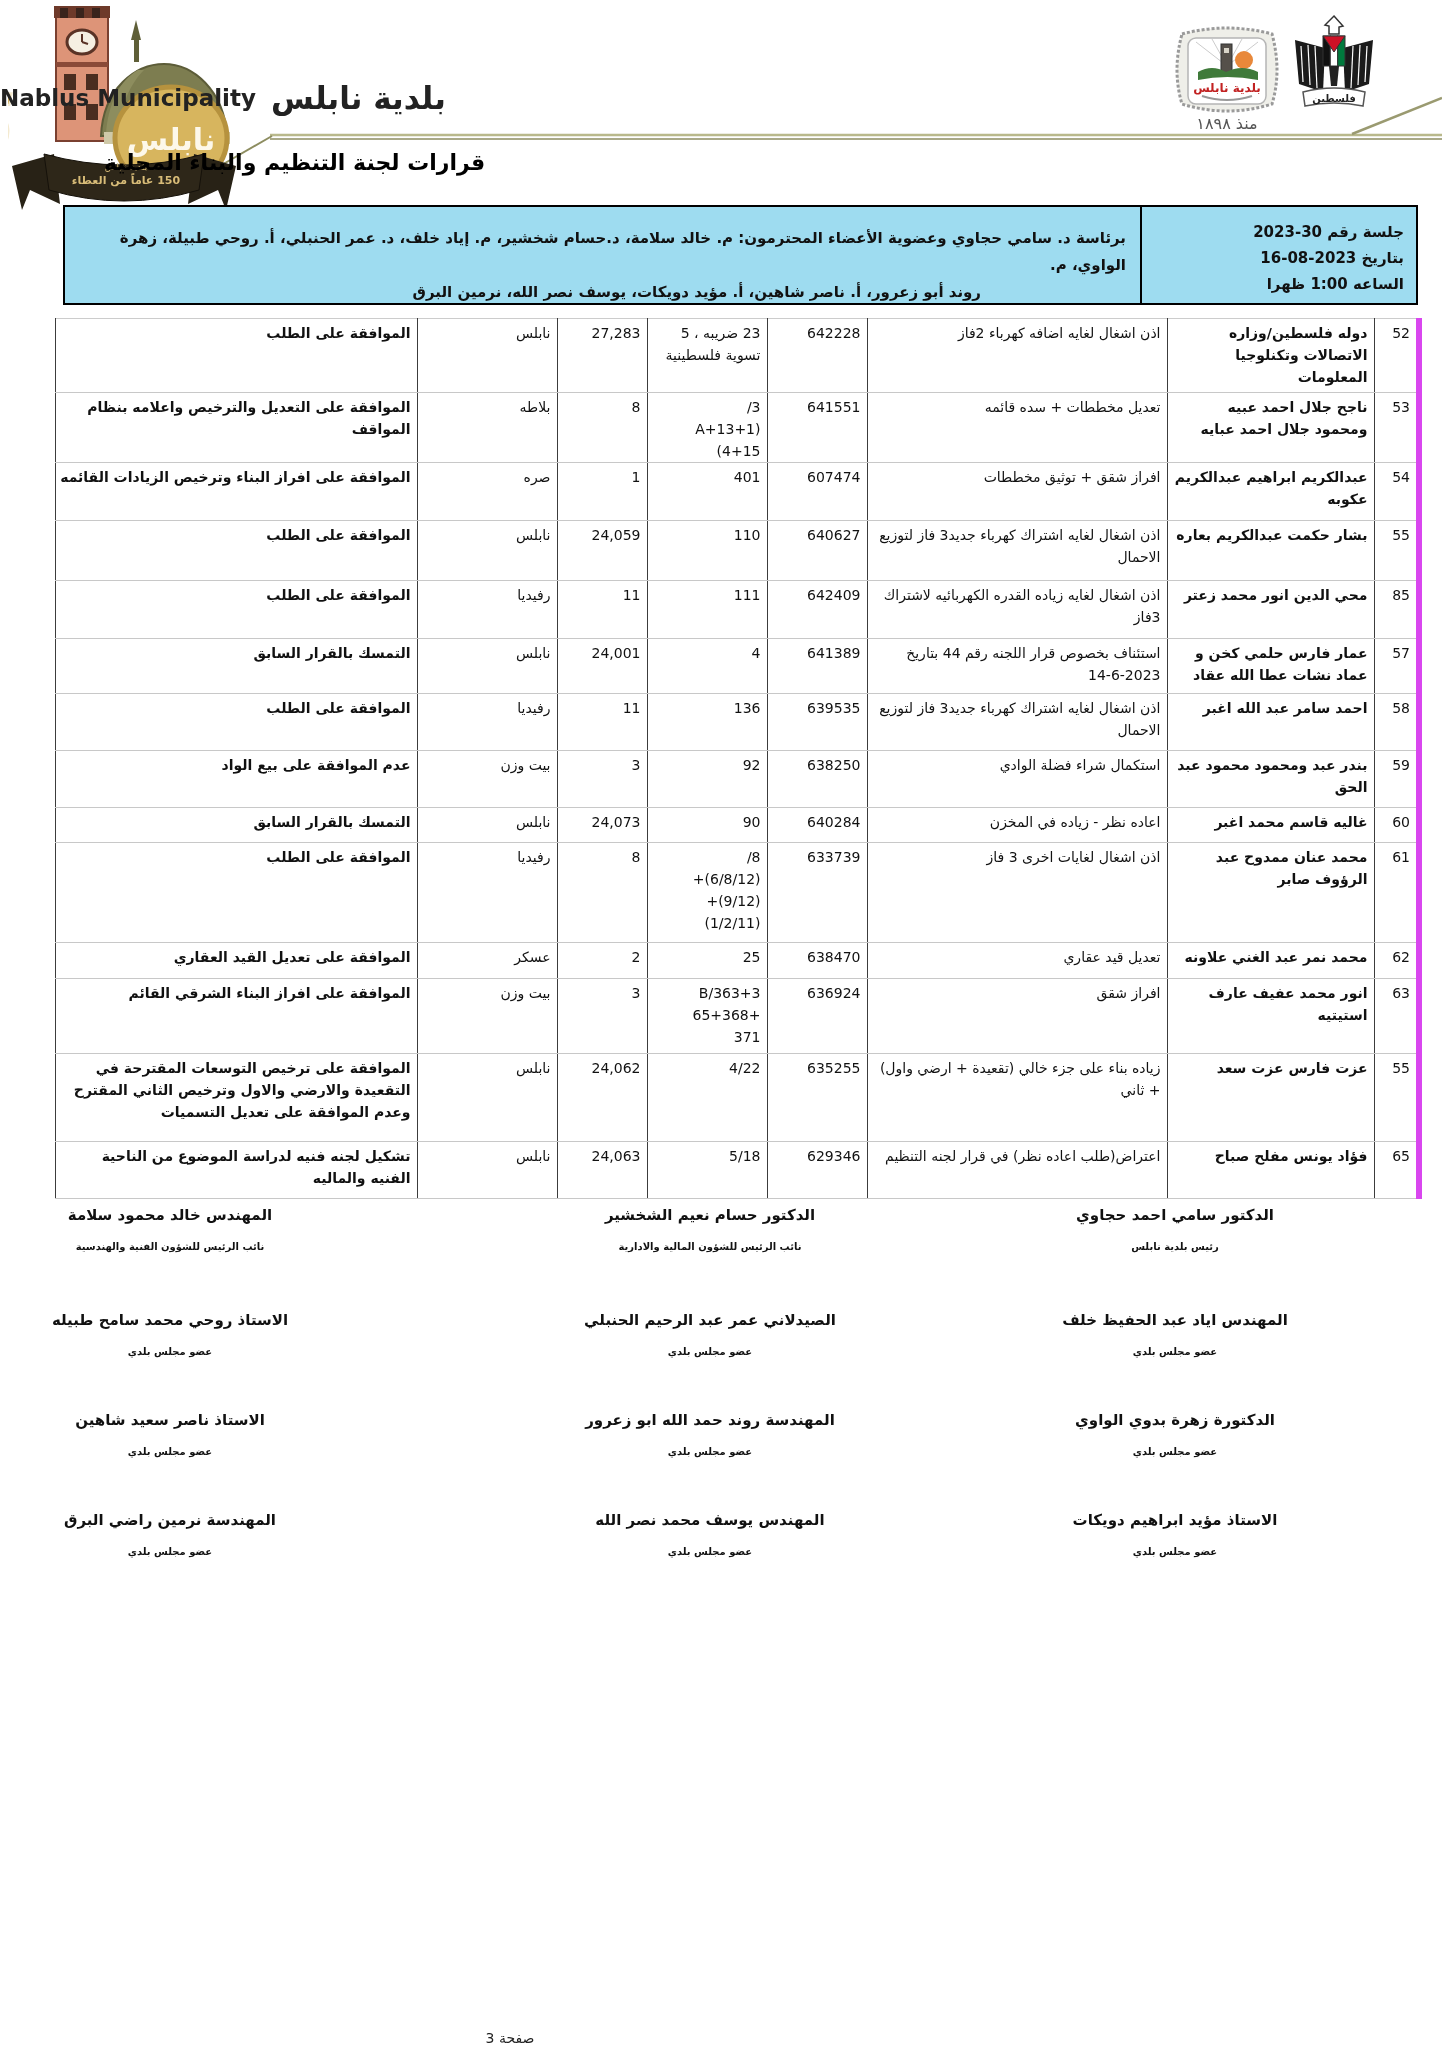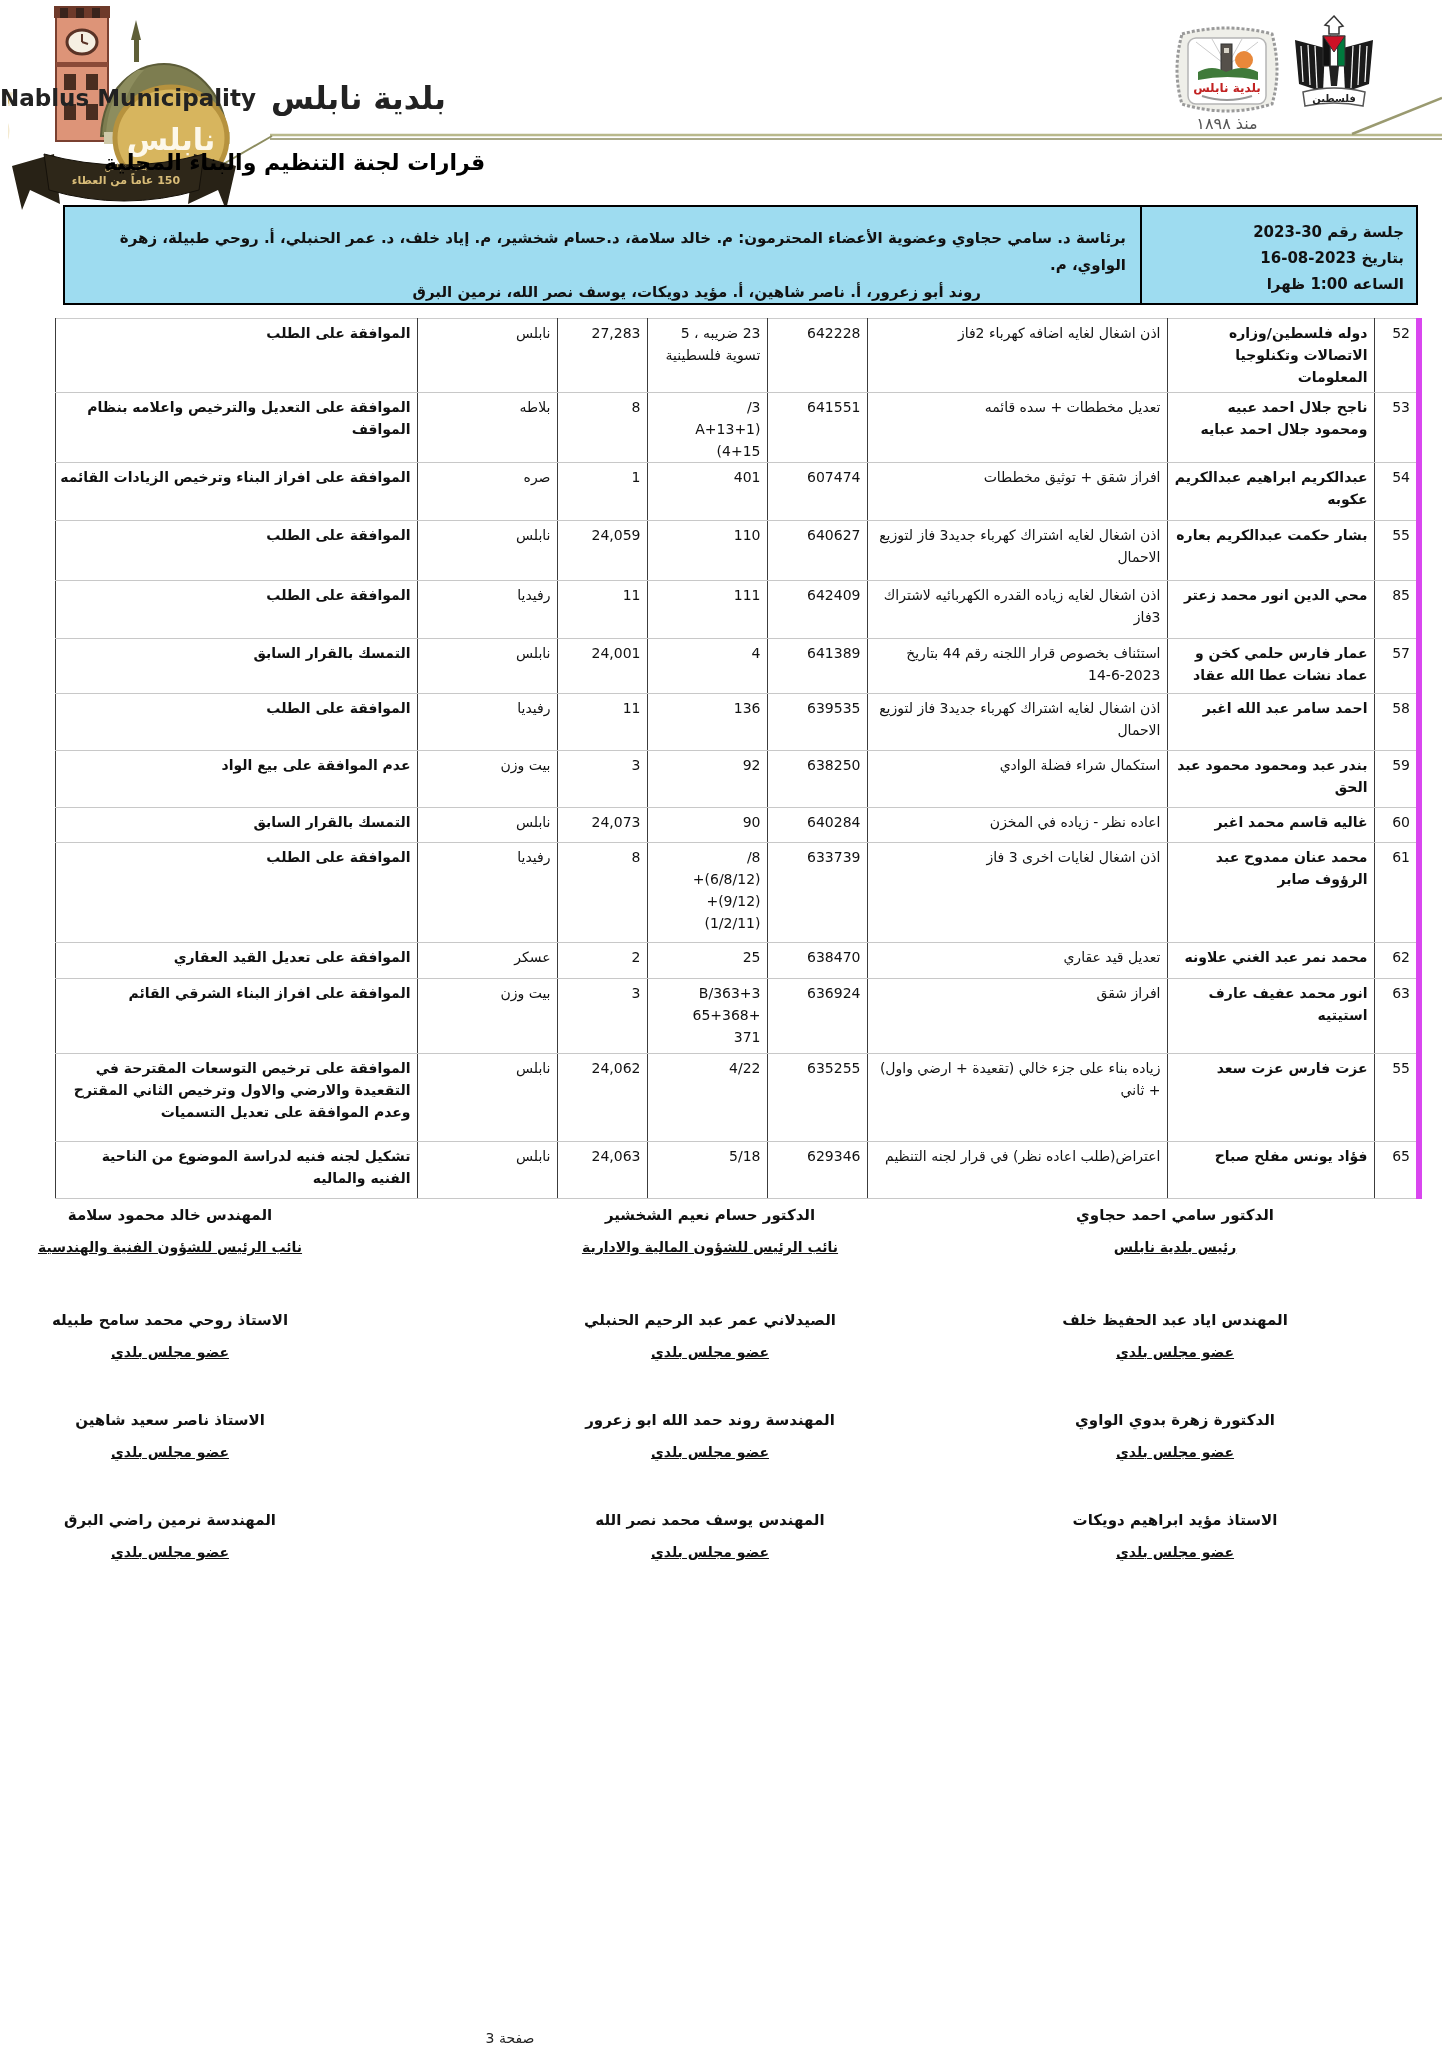--- a/index.html
+++ b/index.html
@@ -37,21 +37,21 @@
     border-left:1px solid #3c3c3c;border-bottom:1px solid #c8c8c8;
     overflow:hidden;text-align:right;word-wrap:break-word;}
   table.decisions tr td:first-child{border-right:6px solid #d946ef;}
   td.c-num{font-size:15px;}
   td.c-name,td.c-decision{font-weight:bold;}
   td.c-parcel{white-space:pre-line;}
   span.ltr{direction:ltr;unicode-bidi:bidi-override;white-space:pre-line;}
   
   .sig{position:absolute;width:320px;text-align:center;}
   .sig-name{font-size:15px;font-weight:bold;line-height:20px;}
-  .sig-title{font-size:14px;font-weight:bold;line-height:20px;margin-top:12px;text-decoration:underline;}
+  .sig-title{font-size:10px;font-weight:bold;line-height:20px;margin-top:12px;}
   
   .page-footer{position:absolute;top:2030px;left:440px;width:140px;text-align:center;
     font-size:14px;color:#222;}
 </style>
 </head>
 <body>
 
 <div class="page">
 
   <svg class="flourish" viewBox="0 0 1442 200">

